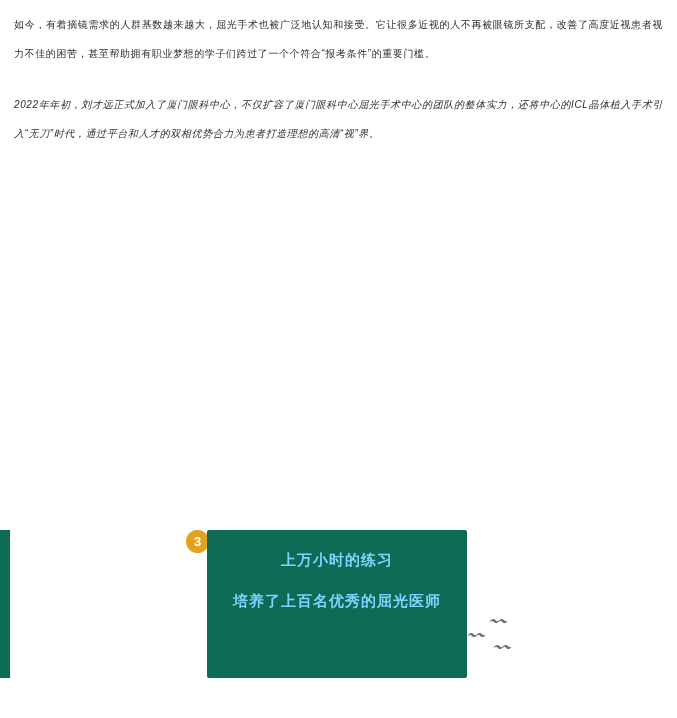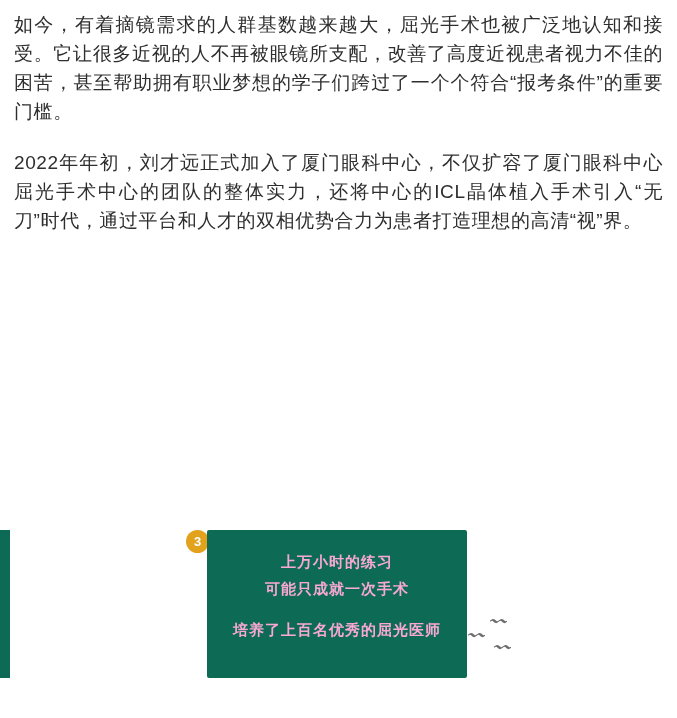--- a/index.html
+++ b/index.html
@@ -18,30 +18,31 @@
     position: relative;
     width: 677px;
     height: 718px;
     box-sizing: border-box;
     padding: 0;
   }
   .article {
     padding: 10px 14px 0 14px;
   }
   .para {
-    font-size: 19px;
+    font-size: 10px;
     line-height: 29px;
     letter-spacing: 0.6px;
     color: #2e2e2e;
     margin: 0 0 22px 0;
     text-align: justify;
     text-justify: inter-ideograph;
   }
   .para:last-child {
     margin-bottom: 7px;
+    font-style: italic;
   }
 
   
   .callout-wrap {
     position: absolute;
     left: 0;
     top: 512px;
     width: 677px;
     height: 206px;
   }
@@ -52,26 +53,27 @@
     width: 260px;
     height: 148px;
     background: #0d6b55;
     border-radius: 2px;
   }
   .callout-card .lines {
     padding: 18px 10px 0 10px;
     text-align: center;
   }
   .callout-line {
-    color: #f9a8d4;
+    color: #7dd3fc;
     font-size: 15px;
     line-height: 27px;
     letter-spacing: 1px;
     font-weight: bold;
     white-space: nowrap;
+    font-family: Liberation Mono, monospace;
   }
   .callout-gap {
     height: 14px;
   }
   .badge {
     position: absolute;
     left: 186px;
     top: 18px;
     width: 23px;
     height: 23px;
@@ -120,21 +122,20 @@
   </div>
 
   <div class="callout-wrap">
     <div class="deco-left"></div>
 
     <div class="badge">3</div>
 
     <div class="callout-card">
       <div class="lines">
         <div class="callout-line">上万小时的练习</div>
-        <div class="callout-line">可能只成就一次手术</div>
         <div class="callout-gap"></div>
         <div class="callout-line">培养了上百名优秀的屈光医师</div>
       </div>
     </div>
 
     <div class="birds">
       <span class="bird bird-1">〰</span>
       <span class="bird bird-2">〰</span>
       <span class="bird bird-3">〰</span>
     </div>

